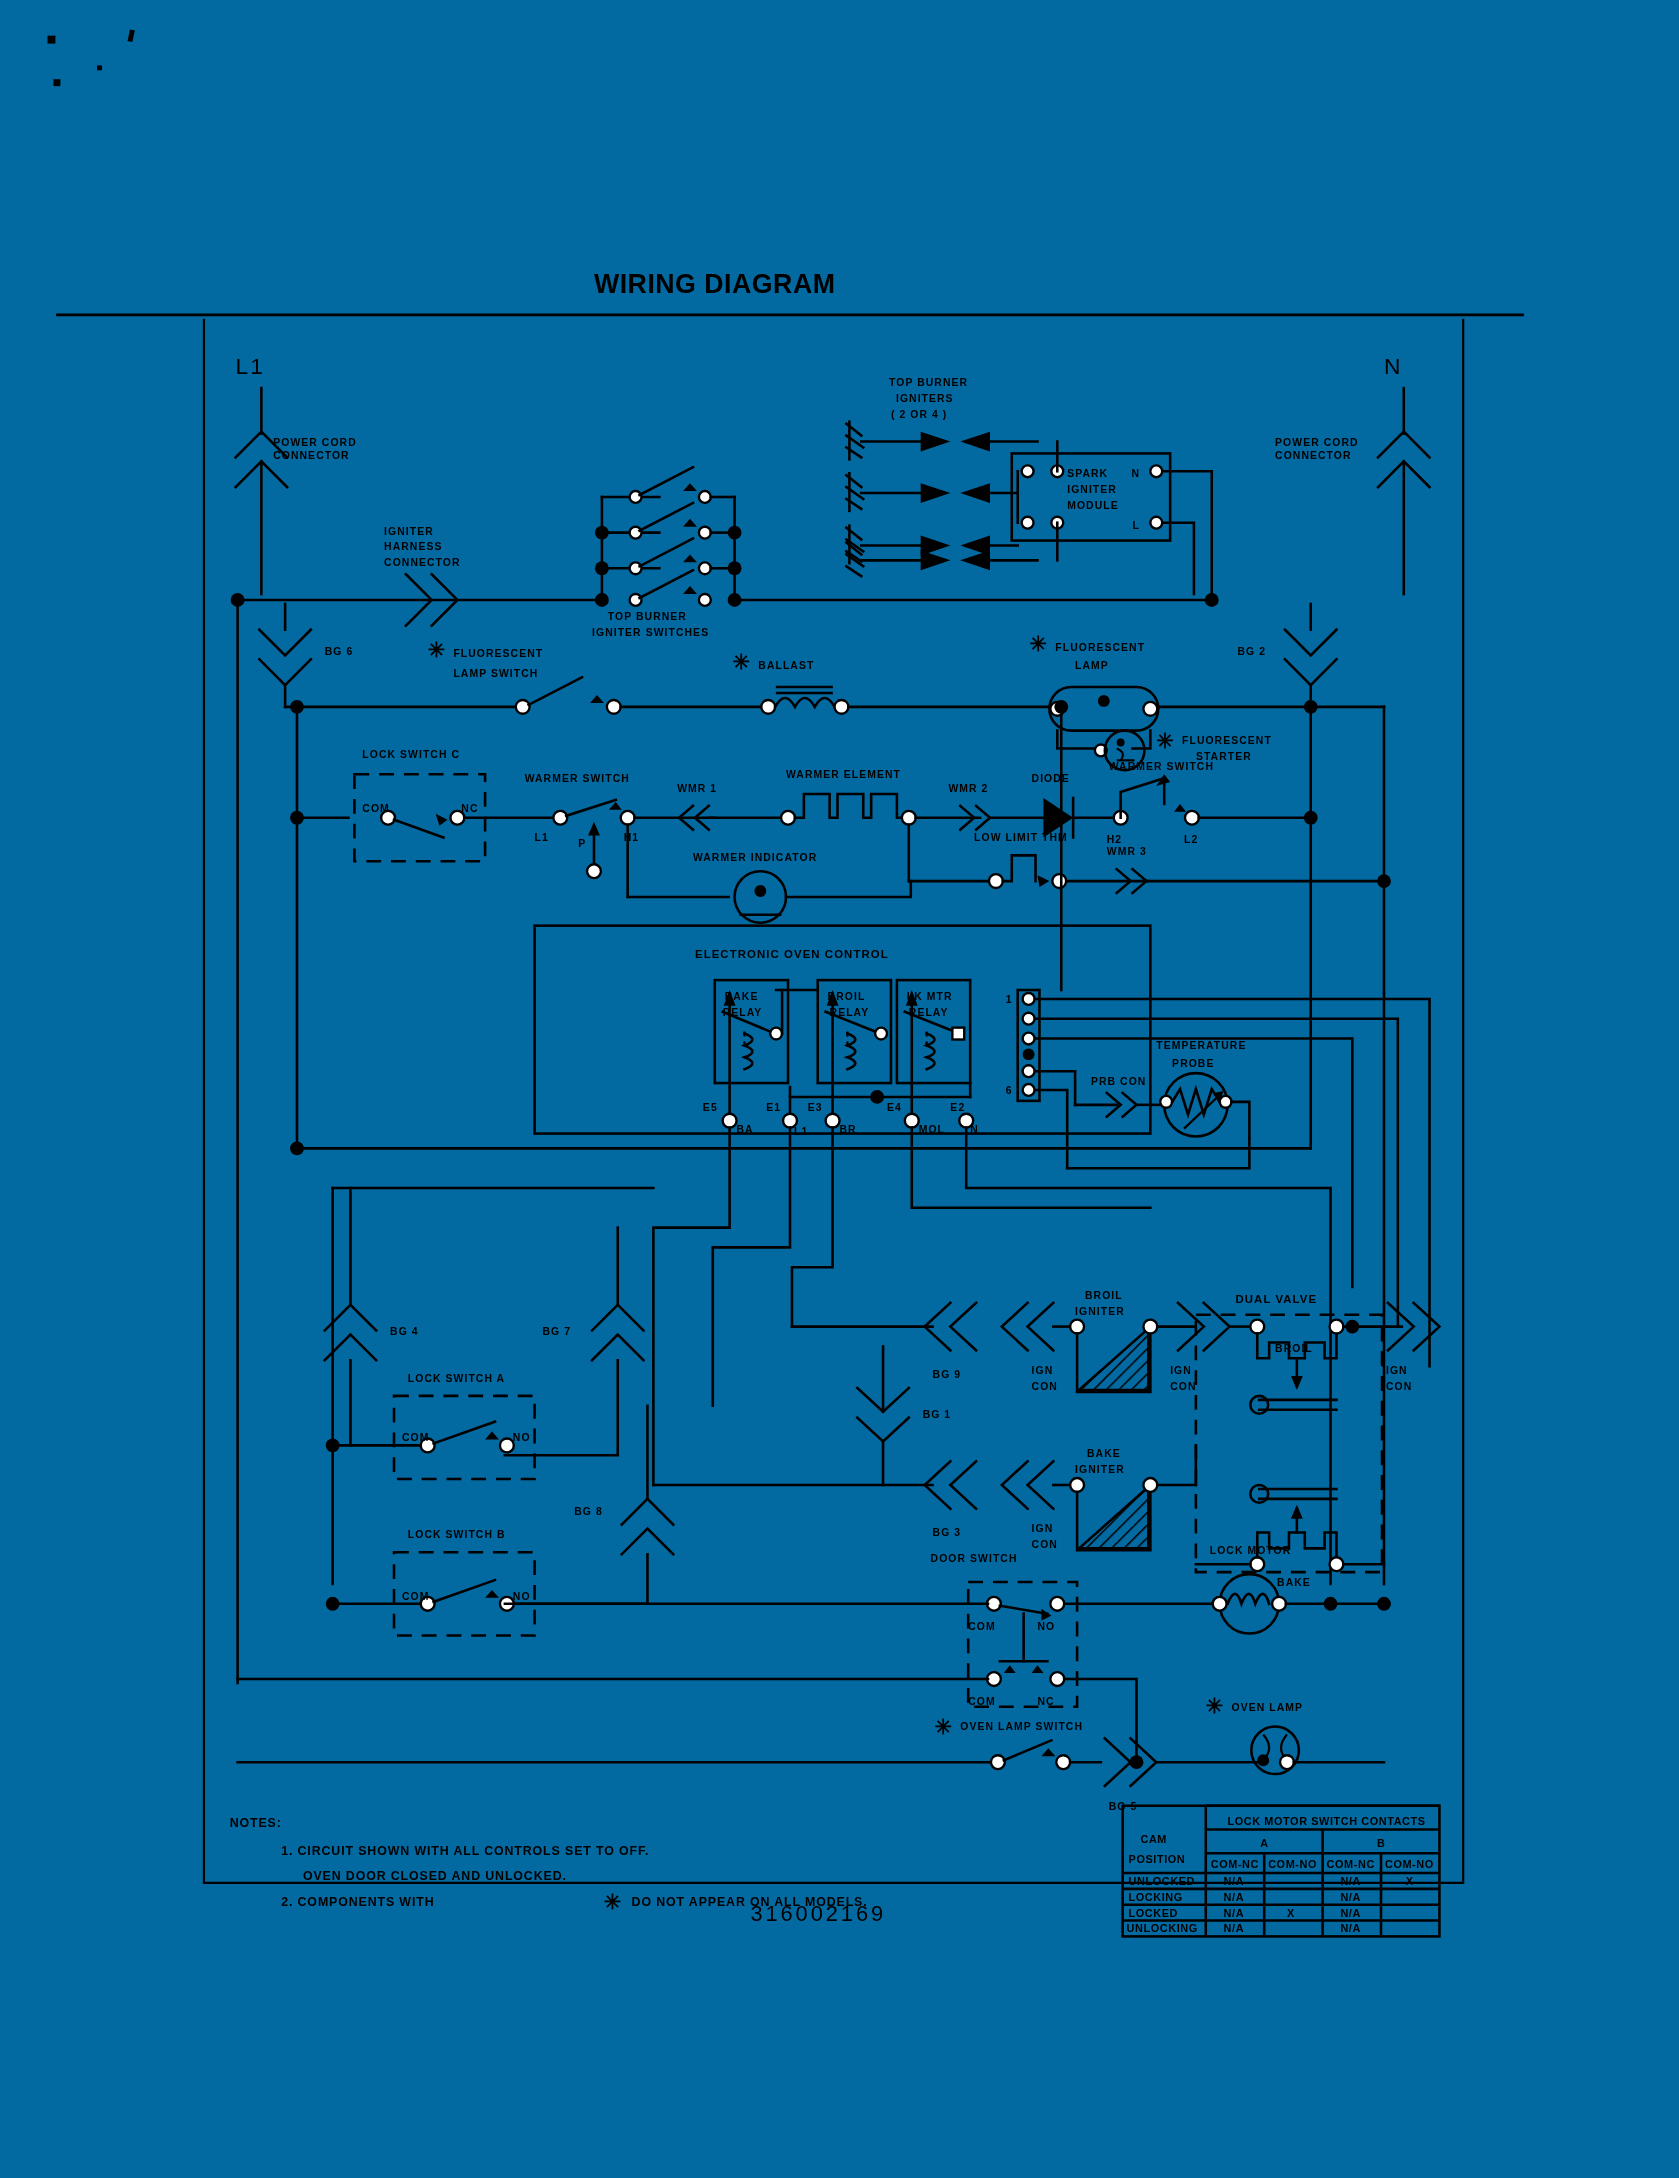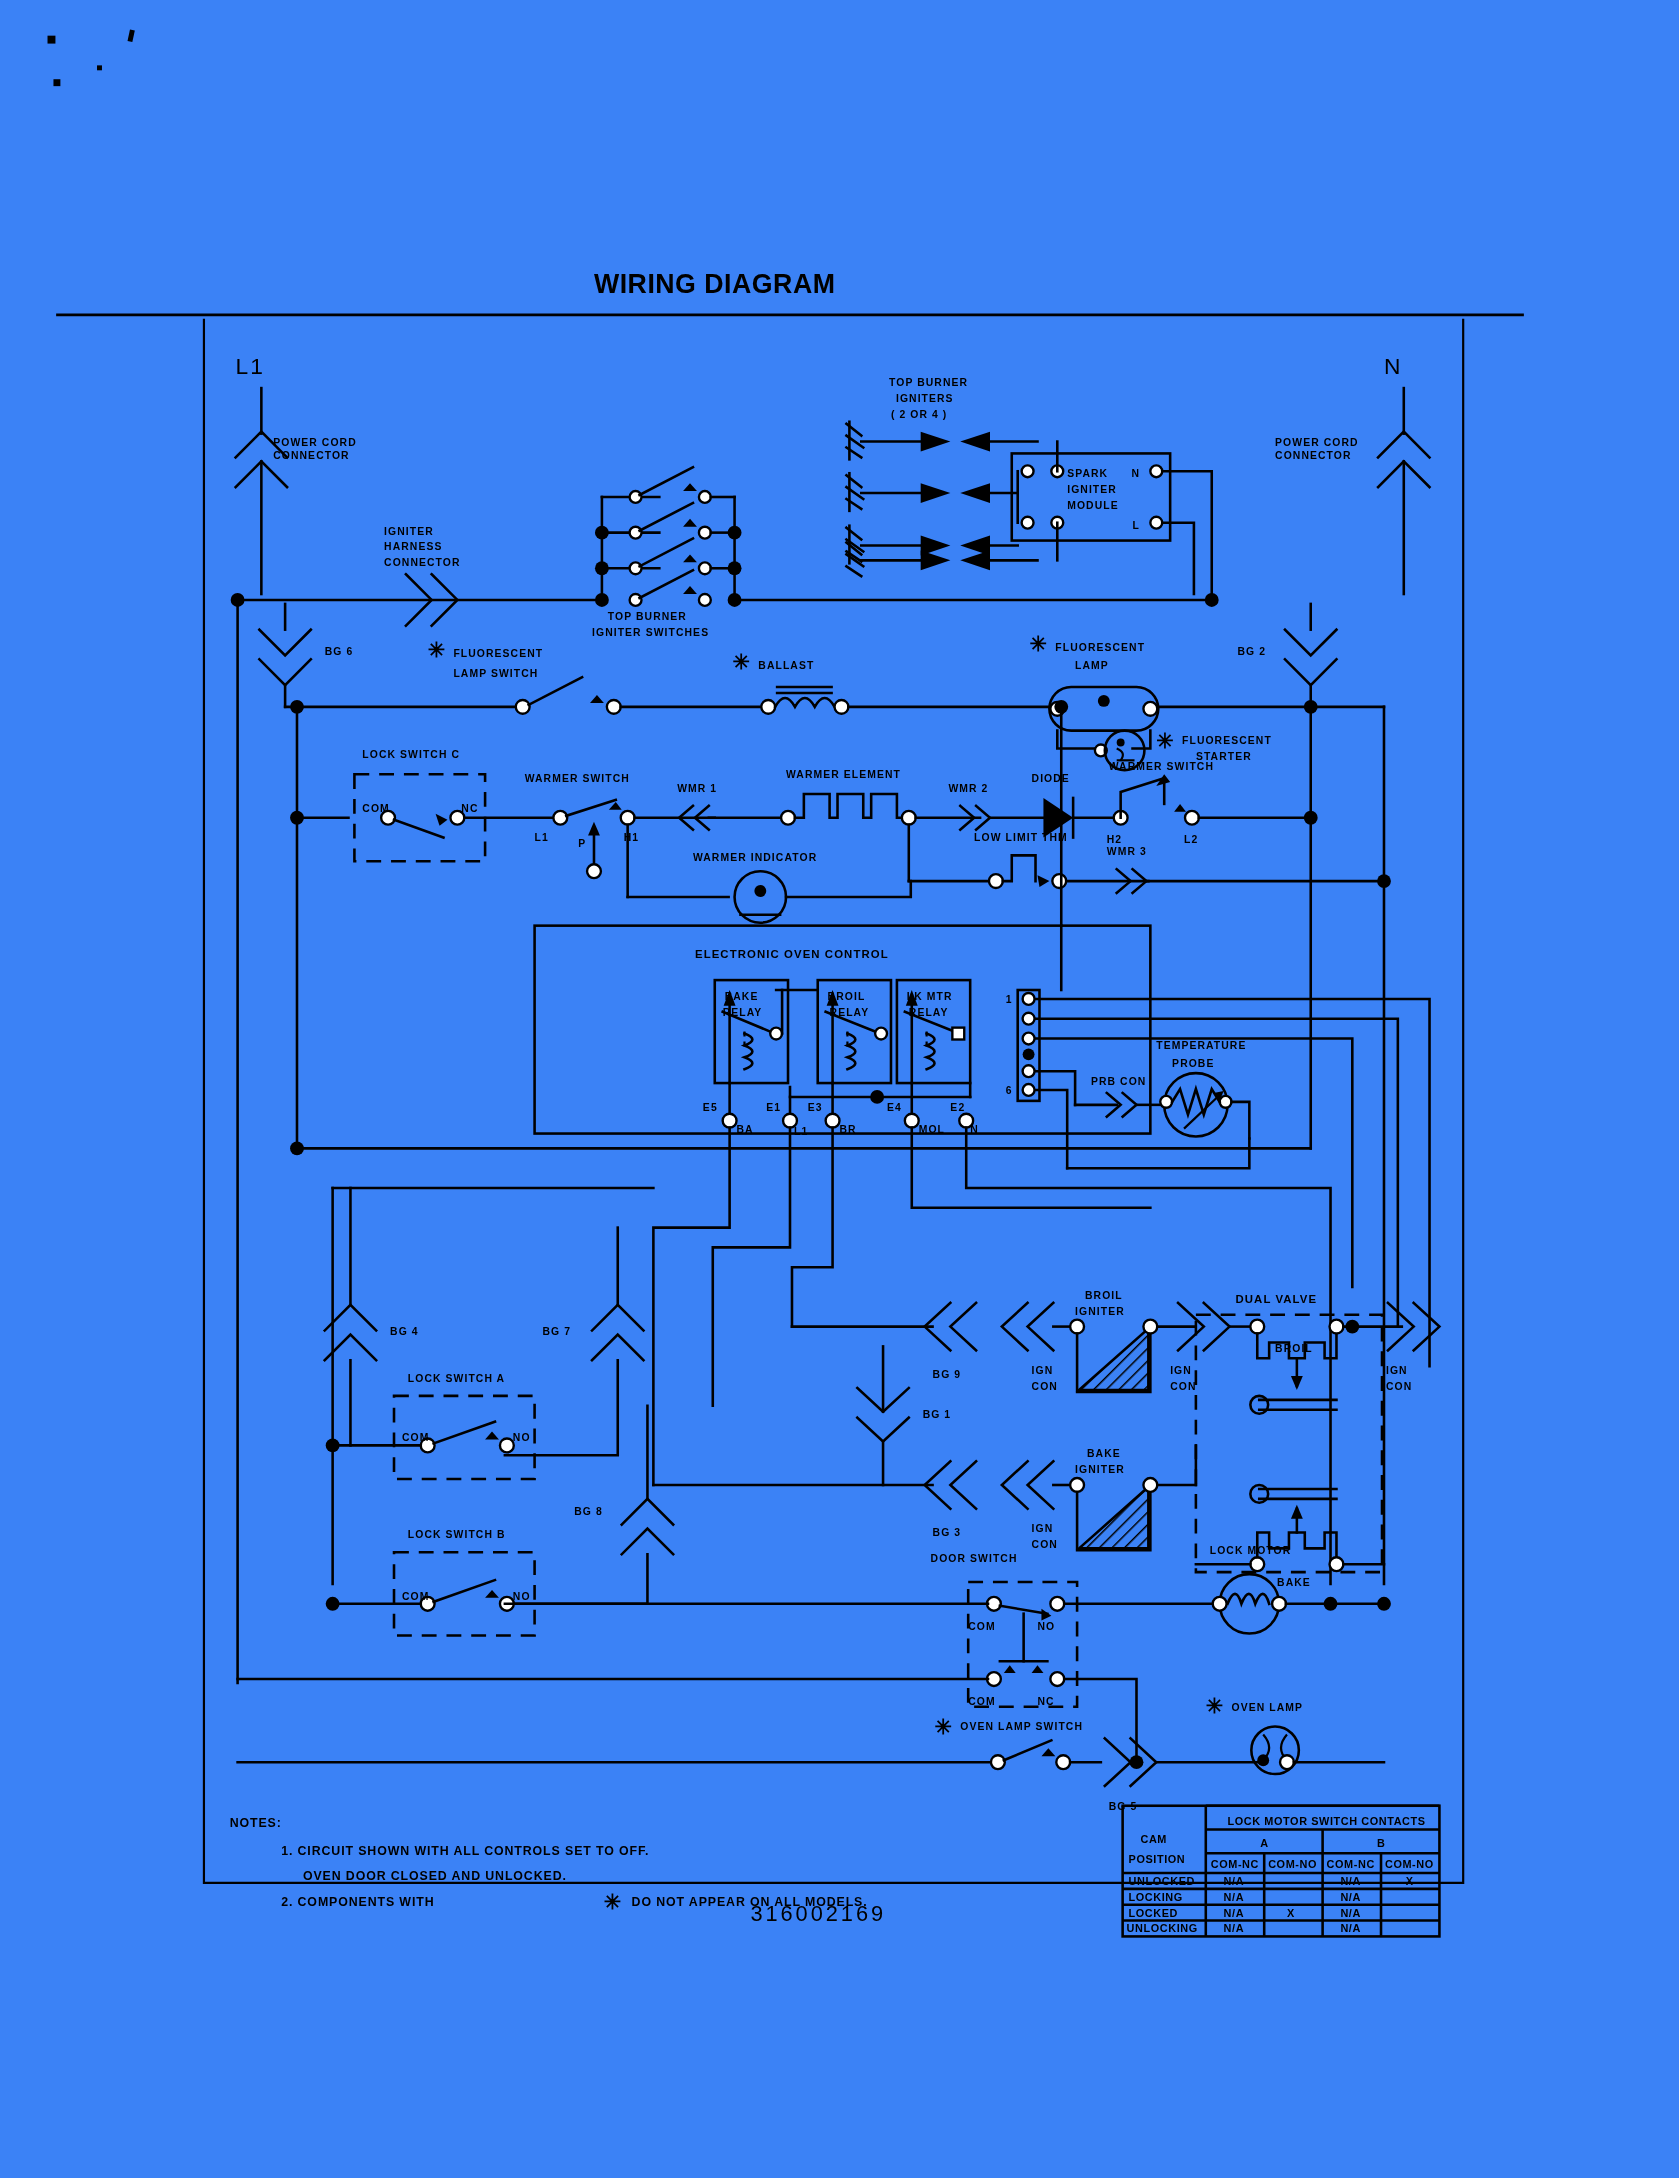--- a/index.html
+++ b/index.html
@@ -7,21 +7,21 @@
     padding: 0;
     background: #ffffff;
   }
   body {
     font-family: "Liberation Sans", sans-serif;
   }
   #page {
     position: relative;
     width: 1679px;
     height: 2178px;
-    background: #3b82f6;
+    background: #0369a1;
     overflow: hidden;
   }
   #diagram {
     position: absolute;
     inset: 0;
   }
   svg text {
     font-family: "Liberation Sans", sans-serif;
     fill: #000;
   }

